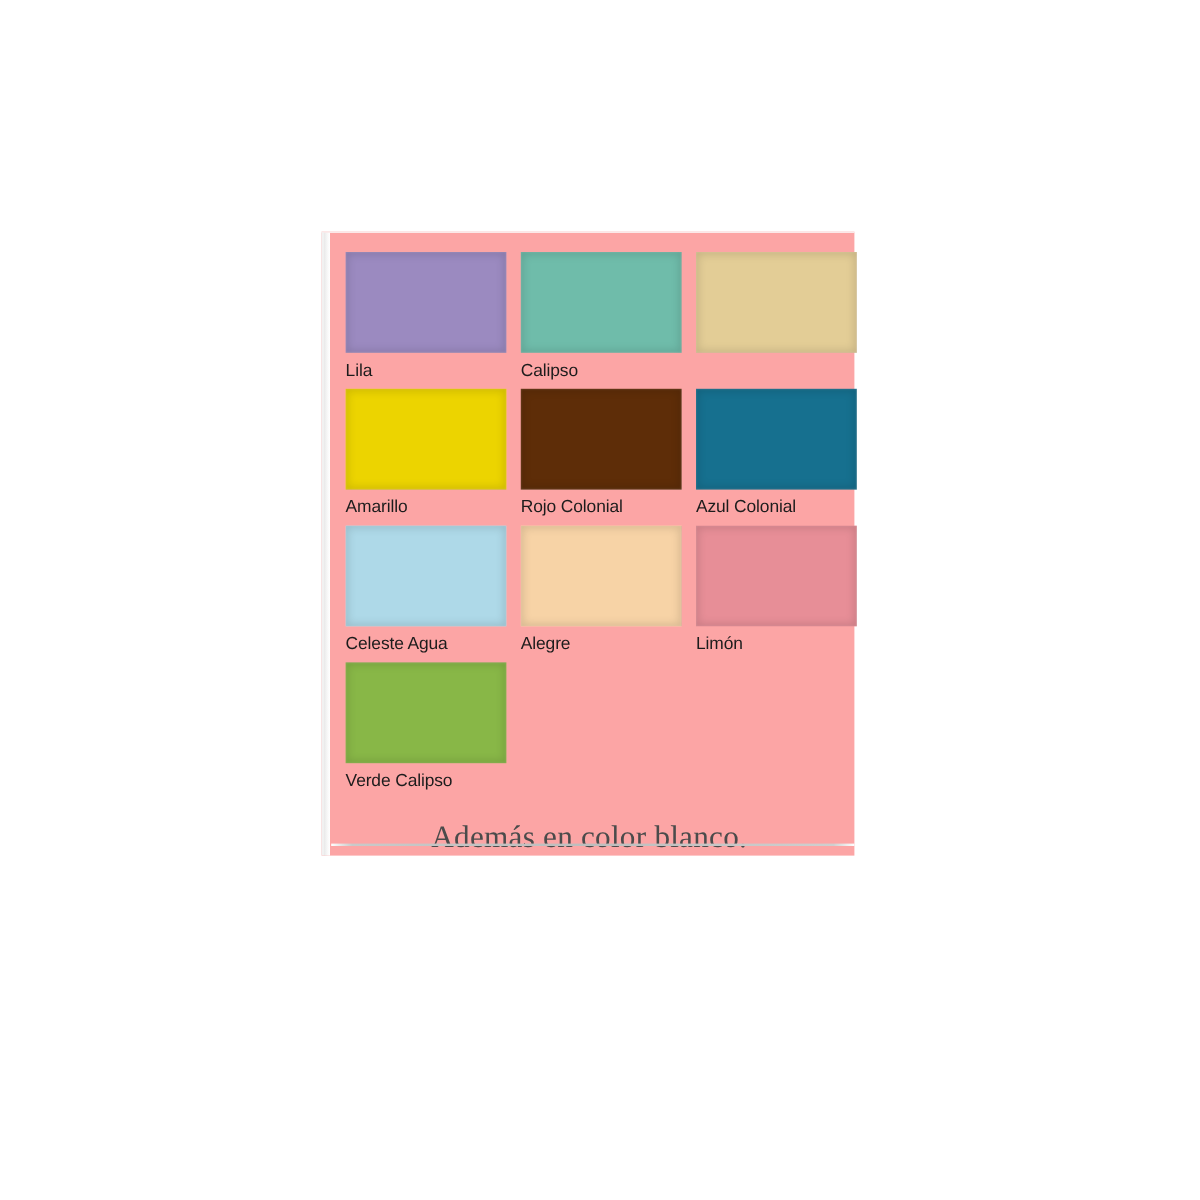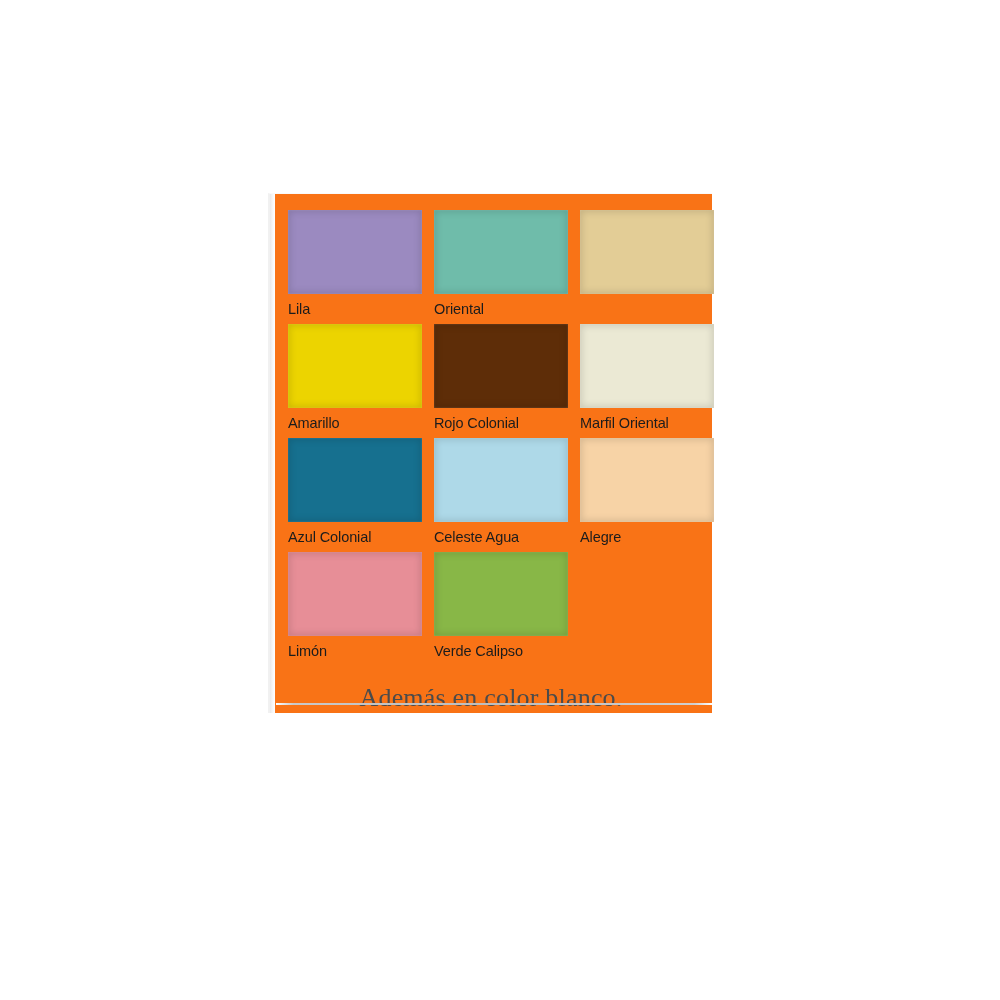--- a/index.html
+++ b/index.html
@@ -16,21 +16,21 @@
     position: relative;
   }
 
   
   #palette-card {
     position: absolute;
     left: 268px;
     top: 193px;
     width: 444px;
     height: 520px;
-    background: #f97316;
+    background: #fca5a5;
     box-sizing: border-box;
     border-left: 2px solid #f1f1f1;
     border-top: 1px solid #fafafa;
   }
   
   #card-spine {
     position: absolute;
     left: 0;
     top: 0;
     width: 5px;
@@ -108,37 +108,33 @@
     <div id="card-spine"></div>
 
     <div id="swatch-grid">
 
       <div class="swatch-cell">
         <div class="swatch-chip" style="background-color: rgb(155, 138, 192);"></div>
         <div class="swatch-label">Lila</div>
       </div>
       <div class="swatch-cell">
         <div class="swatch-chip" style="background-color: rgb(111, 188, 170);"></div>
-        <div class="swatch-label">Oriental</div>
+        <div class="swatch-label">Calipso</div>
       </div>
       <div class="swatch-cell">
         <div class="swatch-chip" style="background-color: rgb(227, 205, 150);"></div>
       </div>
 
       <div class="swatch-cell">
         <div class="swatch-chip" style="background-color: rgb(236, 212, 0);"></div>
         <div class="swatch-label">Amarillo</div>
       </div>
       <div class="swatch-cell">
         <div class="swatch-chip" style="background-color: rgb(94, 45, 8);"></div>
         <div class="swatch-label">Rojo Colonial</div>
-      </div>
-      <div class="swatch-cell">
-        <div class="swatch-chip" style="background-color: rgb(235, 233, 212);"></div>
-        <div class="swatch-label">Marfil Oriental</div>
       </div>
 
       <div class="swatch-cell">
         <div class="swatch-chip" style="background-color: rgb(22, 112, 143);"></div>
         <div class="swatch-label">Azul Colonial</div>
       </div>
       <div class="swatch-cell">
         <div class="swatch-chip" style="background-color: rgb(174, 217, 232);"></div>
         <div class="swatch-label">Celeste Agua</div>
       </div>

